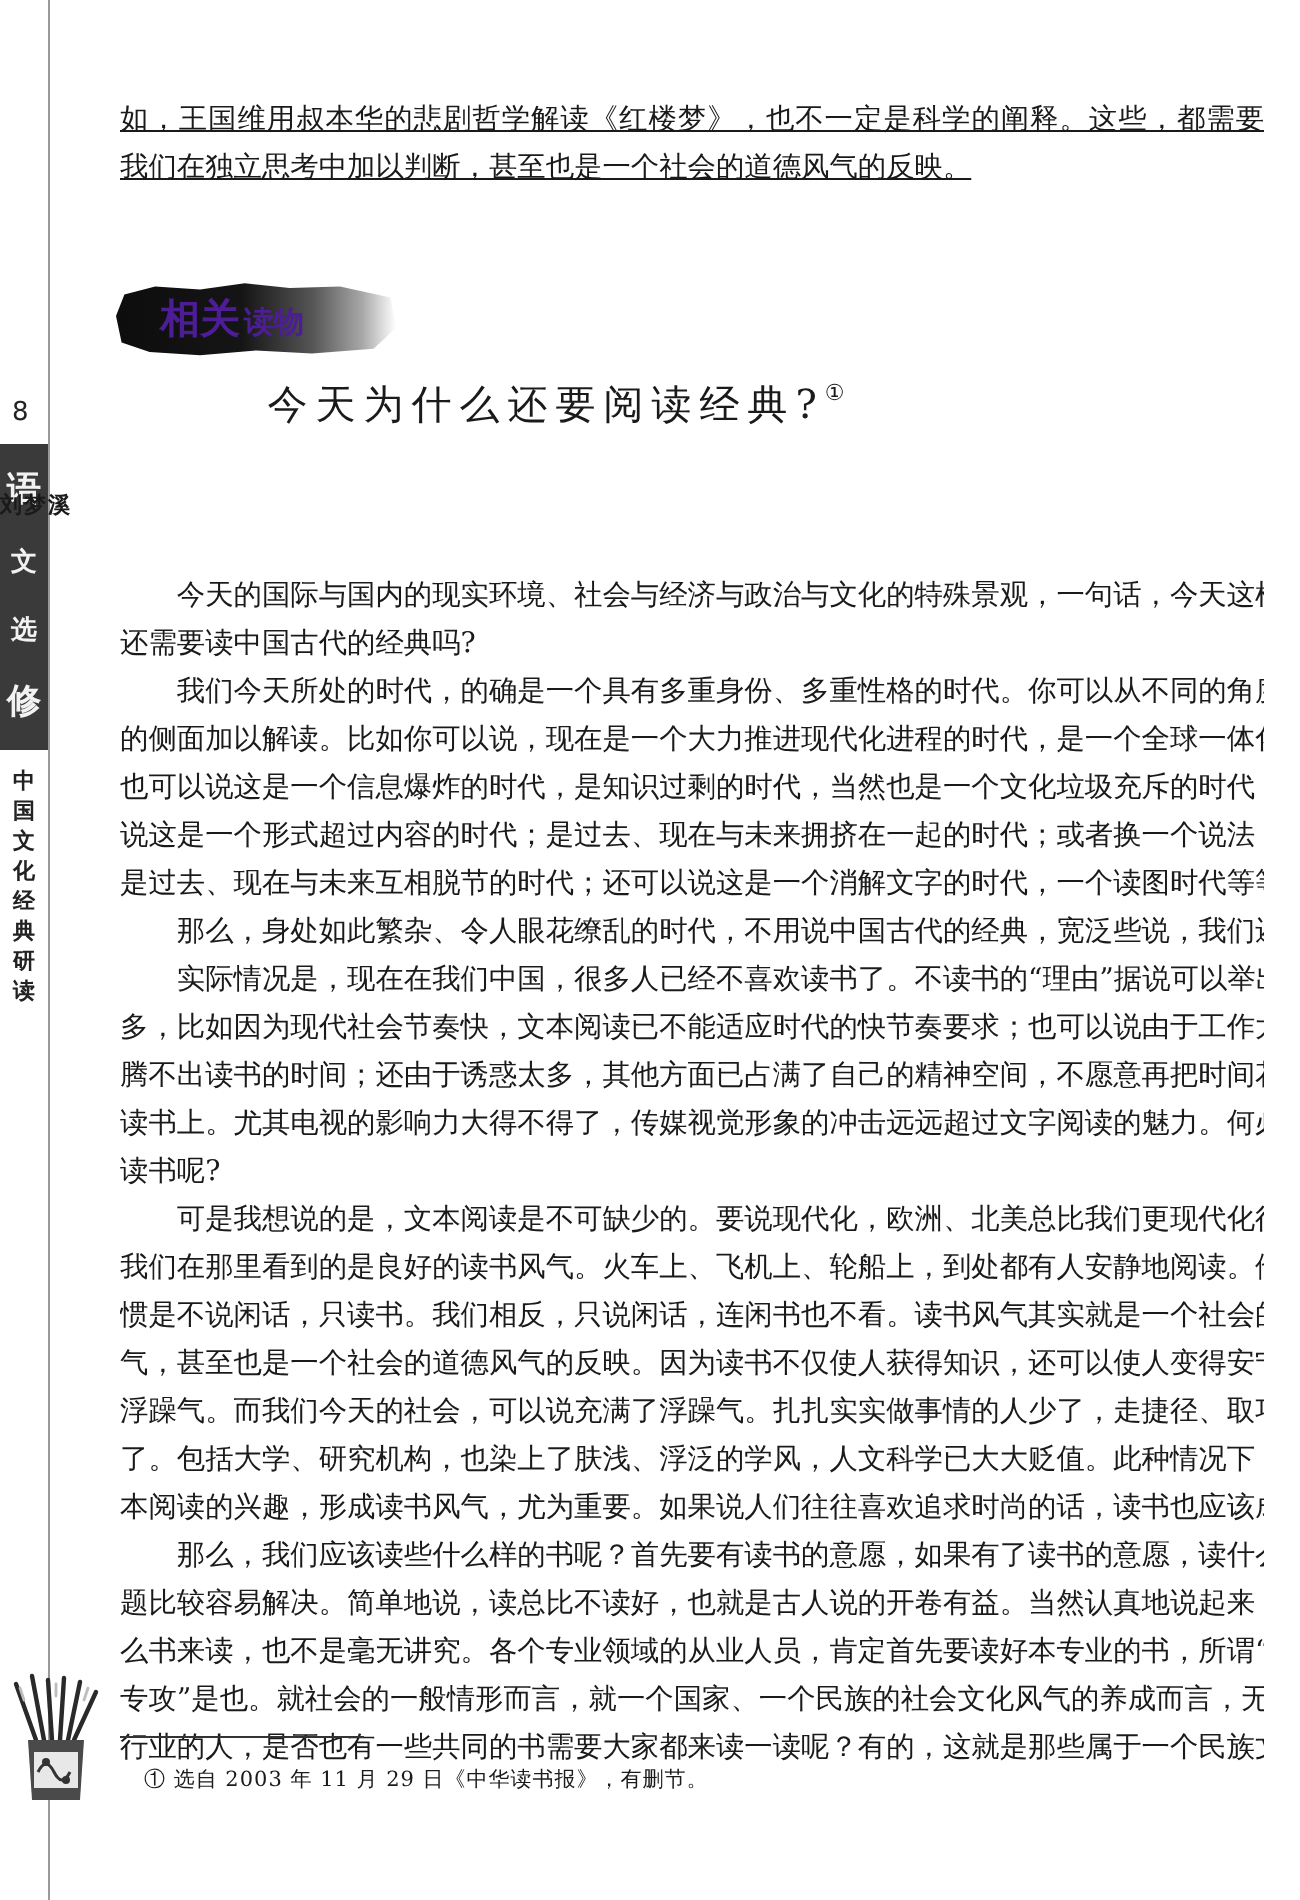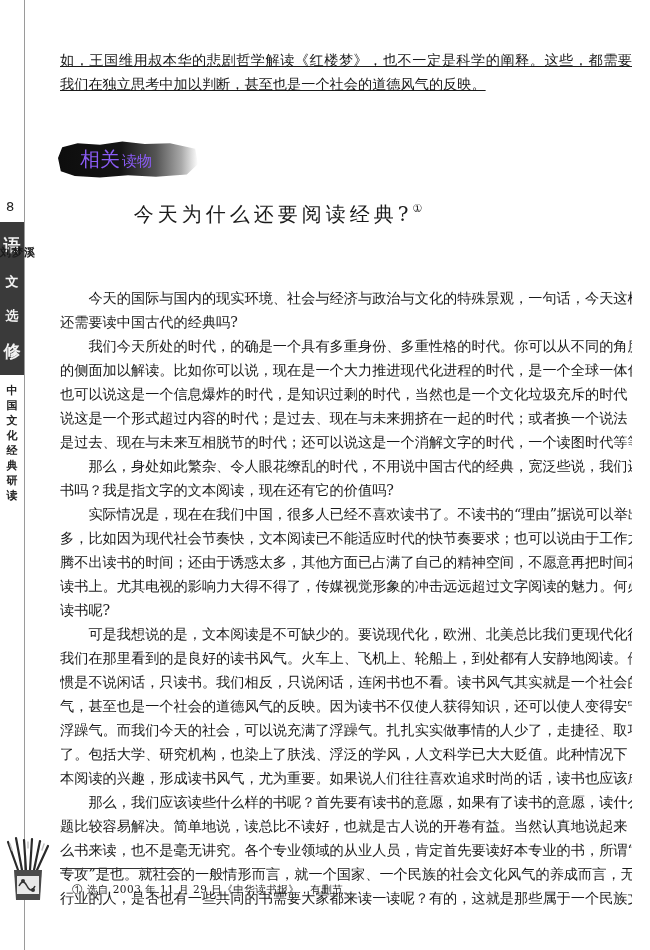--- a/index.html
+++ b/index.html
@@ -17,25 +17,25 @@
   .text-block { position: absolute; left: 60px; width: 572px; font-size: 14.2px; line-height: 24px; text-align: justify; text-align-last: justify; }
   .line { display: block; text-align: justify; text-align-last: justify; white-space: nowrap; overflow: hidden; }
   .line.last { text-align-last: left; }
 
   .top-text { top: 48px; text-decoration: underline; }
 
   .banner { position: absolute; left: 58px; top: 138px; width: 140px; height: 42px; }
   .banner-bg { position: absolute; inset: 2px 0 0 0;
                background: linear-gradient(90deg, #0d0d0d 0%, #151515 45%, #555 70%, #a8a8a8 88%, rgba(210,210,210,0) 100%);
                clip-path: polygon(3% 18%, 14% 8%, 30% 12%, 46% 4%, 62% 10%, 80% 8%, 98% 22%, 100% 60%, 92% 86%, 70% 92%, 50% 88%, 30% 94%, 12% 90%, 2% 78%, 0% 45%); }
-  .banner-text { position: absolute; left: 22px; top: 8px; color: #8b5cf6; font-weight: normal; white-space: nowrap; }
+  .banner-text { position: absolute; left: 22px; top: 8px; color: #4c1d95; font-weight: bold; white-space: nowrap; }
   .banner-big { font-size: 20px; }
   .banner-small { font-size: 15px; margin-left: 2px; }
 
-  .title { position: absolute; left: 0; width: 556px; top: 201px; text-align: center; font-size: 20px; letter-spacing: 4px; font-family: "DejaVu Serif", serif; }
+  .title { position: absolute; left: 0; width: 556px; top: 189px; text-align: center; font-size: 20px; letter-spacing: 4px; font-family: "DejaVu Serif", serif; }
   .title sup { font-size: 11px; letter-spacing: 0; vertical-align: 9px; }
   .author { position: absolute; left: 0; width: 650px; top: 245px; text-align: left; font-size: 11px; font-weight: bold; letter-spacing: 1px; }
 
   .body-text { top: 286px; }
 
   .footnote-rule { position: absolute; left: 60px; top: 868px; width: 122px; height: 1px; background: #333; }
   .footnote { position: absolute; left: 72px; top: 883px; font-size: 10.5px; letter-spacing: 0.5px; }
 
   .illustration { position: absolute; left: 4px; top: 836px; width: 48px; height: 66px; }
 </style>
@@ -83,21 +83,20 @@
 
 <div class="text-block body-text" id="body-lines">
     <span class="line" style="text-indent: 2em;">今天的国际与国内的现实环境、社会与经济与政治与文化的特殊景观，一句话，今天这样的时代，</span>
     <span class="line last">还需要读中国古代的经典吗?</span>
     <span class="line" style="text-indent: 2em;">我们今天所处的时代，的确是一个具有多重身份、多重性格的时代。你可以从不同的角度、不同</span>
     <span class="line">的侧面加以解读。比如你可以说，现在是一个大力推进现代化进程的时代，是一个全球一体化的时代；</span>
     <span class="line">也可以说这是一个信息爆炸的时代，是知识过剩的时代，当然也是一个文化垃圾充斥的时代；还可以</span>
     <span class="line">说这是一个形式超过内容的时代；是过去、现在与未来拥挤在一起的时代；或者换一个说法，可以说</span>
     <span class="line last">是过去、现在与未来互相脱节的时代；还可以说这是一个消解文字的时代，一个读图时代等等。</span>
     <span class="line" style="text-indent: 2em;">那么，身处如此繁杂、令人眼花缭乱的时代，不用说中国古代的经典，宽泛些说，我们还需要读</span>
-    <span class="line last">书吗？我是指文字的文本阅读，现在还有它的价值吗?</span>
     <span class="line" style="text-indent: 2em;">实际情况是，现在在我们中国，很多人已经不喜欢读书了。不读书的“理由”据说可以举出很</span>
     <span class="line">多，比如因为现代社会节奏快，文本阅读已不能适应时代的快节奏要求；也可以说由于工作太忙，</span>
     <span class="line">腾不出读书的时间；还由于诱惑太多，其他方面已占满了自己的精神空间，不愿意再把时间花费在</span>
     <span class="line">读书上。尤其电视的影响力大得不得了，传媒视觉形象的冲击远远超过文字阅读的魅力。何必还来</span>
     <span class="line last">读书呢?</span>
     <span class="line" style="text-indent: 2em;">可是我想说的是，文本阅读是不可缺少的。要说现代化，欧洲、北美总比我们更现代化得多吧?</span>
     <span class="line">我们在那里看到的是良好的读书风气。火车上、飞机上、轮船上，到处都有人安静地阅读。他们的习</span>
     <span class="line">惯是不说闲话，只读书。我们相反，只说闲话，连闲书也不看。读书风气其实就是一个社会的文化风</span>
     <span class="line">气，甚至也是一个社会的道德风气的反映。因为读书不仅使人获得知识，还可以使人变得安宁，减少</span>
     <span class="line">浮躁气。而我们今天的社会，可以说充满了浮躁气。扎扎实实做事情的人少了，走捷径、取巧的人多</span>

